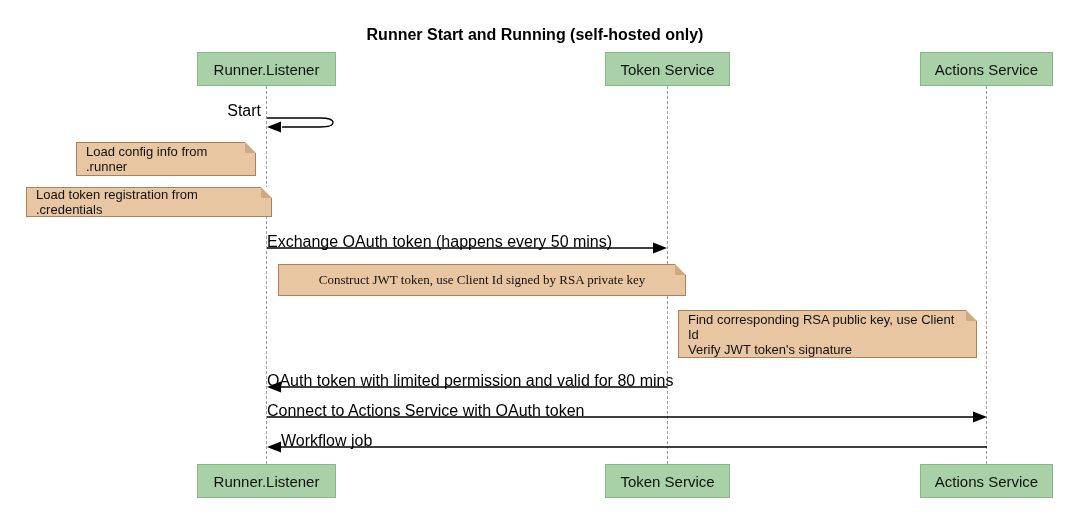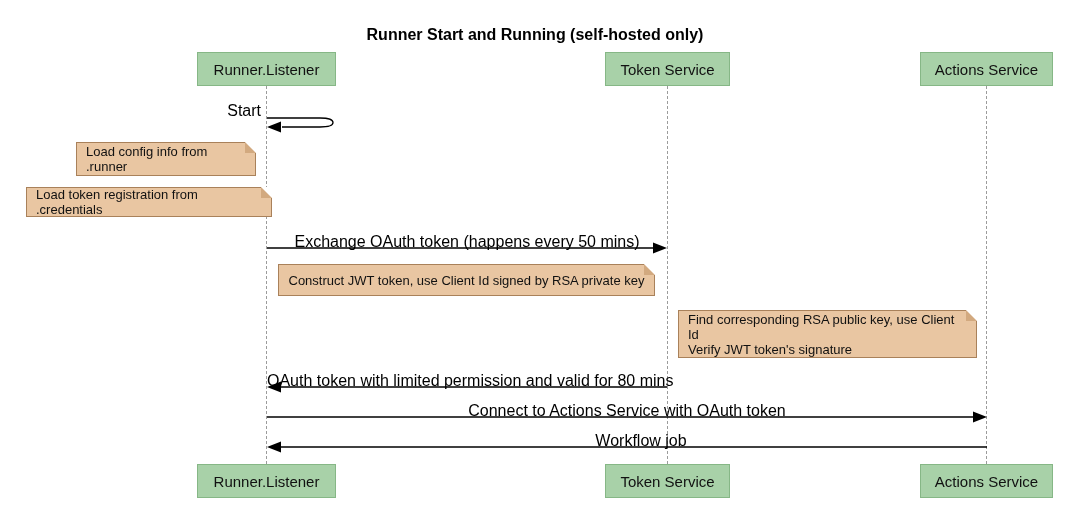--- a/index.html
+++ b/index.html
@@ -48,21 +48,21 @@
     color: #111;
     z-index: 4;
   }
   .msg-label {
     position: absolute;
     font-size: 16px;
     color: #000;
     z-index: 3;
     white-space: nowrap;
   }
-  .msg-label.center { text-align: center; }
+  .msg-label.center { }
   .msg-label.right { text-align: right; }
   .note {
     position: absolute;
     background: #E9C6A2;
     border: 1px solid #A9815A;
     box-sizing: border-box;
     display: flex;
     align-items: center;
     justify-content: center;
     font-size: 13px;
@@ -130,21 +130,21 @@
   <div class="msg-label center" style="left:267px; top:372px; width:400px;">OAuth token with limited permission and valid for 80 mins</div>
   <div class="msg-label center" style="left:267px; top:402px; width:720px;">Connect to Actions Service with OAuth token</div>
   <div class="msg-label center" style="left:281px; top:432px; width:720px;">Workflow job</div>
 
   <div class="note" style="left:76px; top:142px; width:180px; height:34px;">
     <span class="note-text">Load config info from .runner</span>
   </div>
   <div class="note" style="left:10px; top:187px; width:246px; height:30px;margin-left:16px;">
     <span class="note-text">Load token registration from .credentials</span>
   </div>
-  <div class="note" style="left:278px; top:264px; width:377px; height:32px;">
+  <div class="note" style="left:278px; top:264px; width:408px; height:32px;font-family:Liberation Serif, serif;">
     <span class="note-text">Construct JWT token, use Client Id signed by RSA private key</span>
   </div>
   <div class="note note--left" style="left:678px; top:310px; width:299px; height:48px;">
     <span class="note-text">Find corresponding RSA public key, use Client Id
 Verify JWT token's signature</span>
   </div>
 
   <div class="participant" style="left:197px; top:464px; width:139px;">
     <span>Runner.Listener</span>
   </div>

